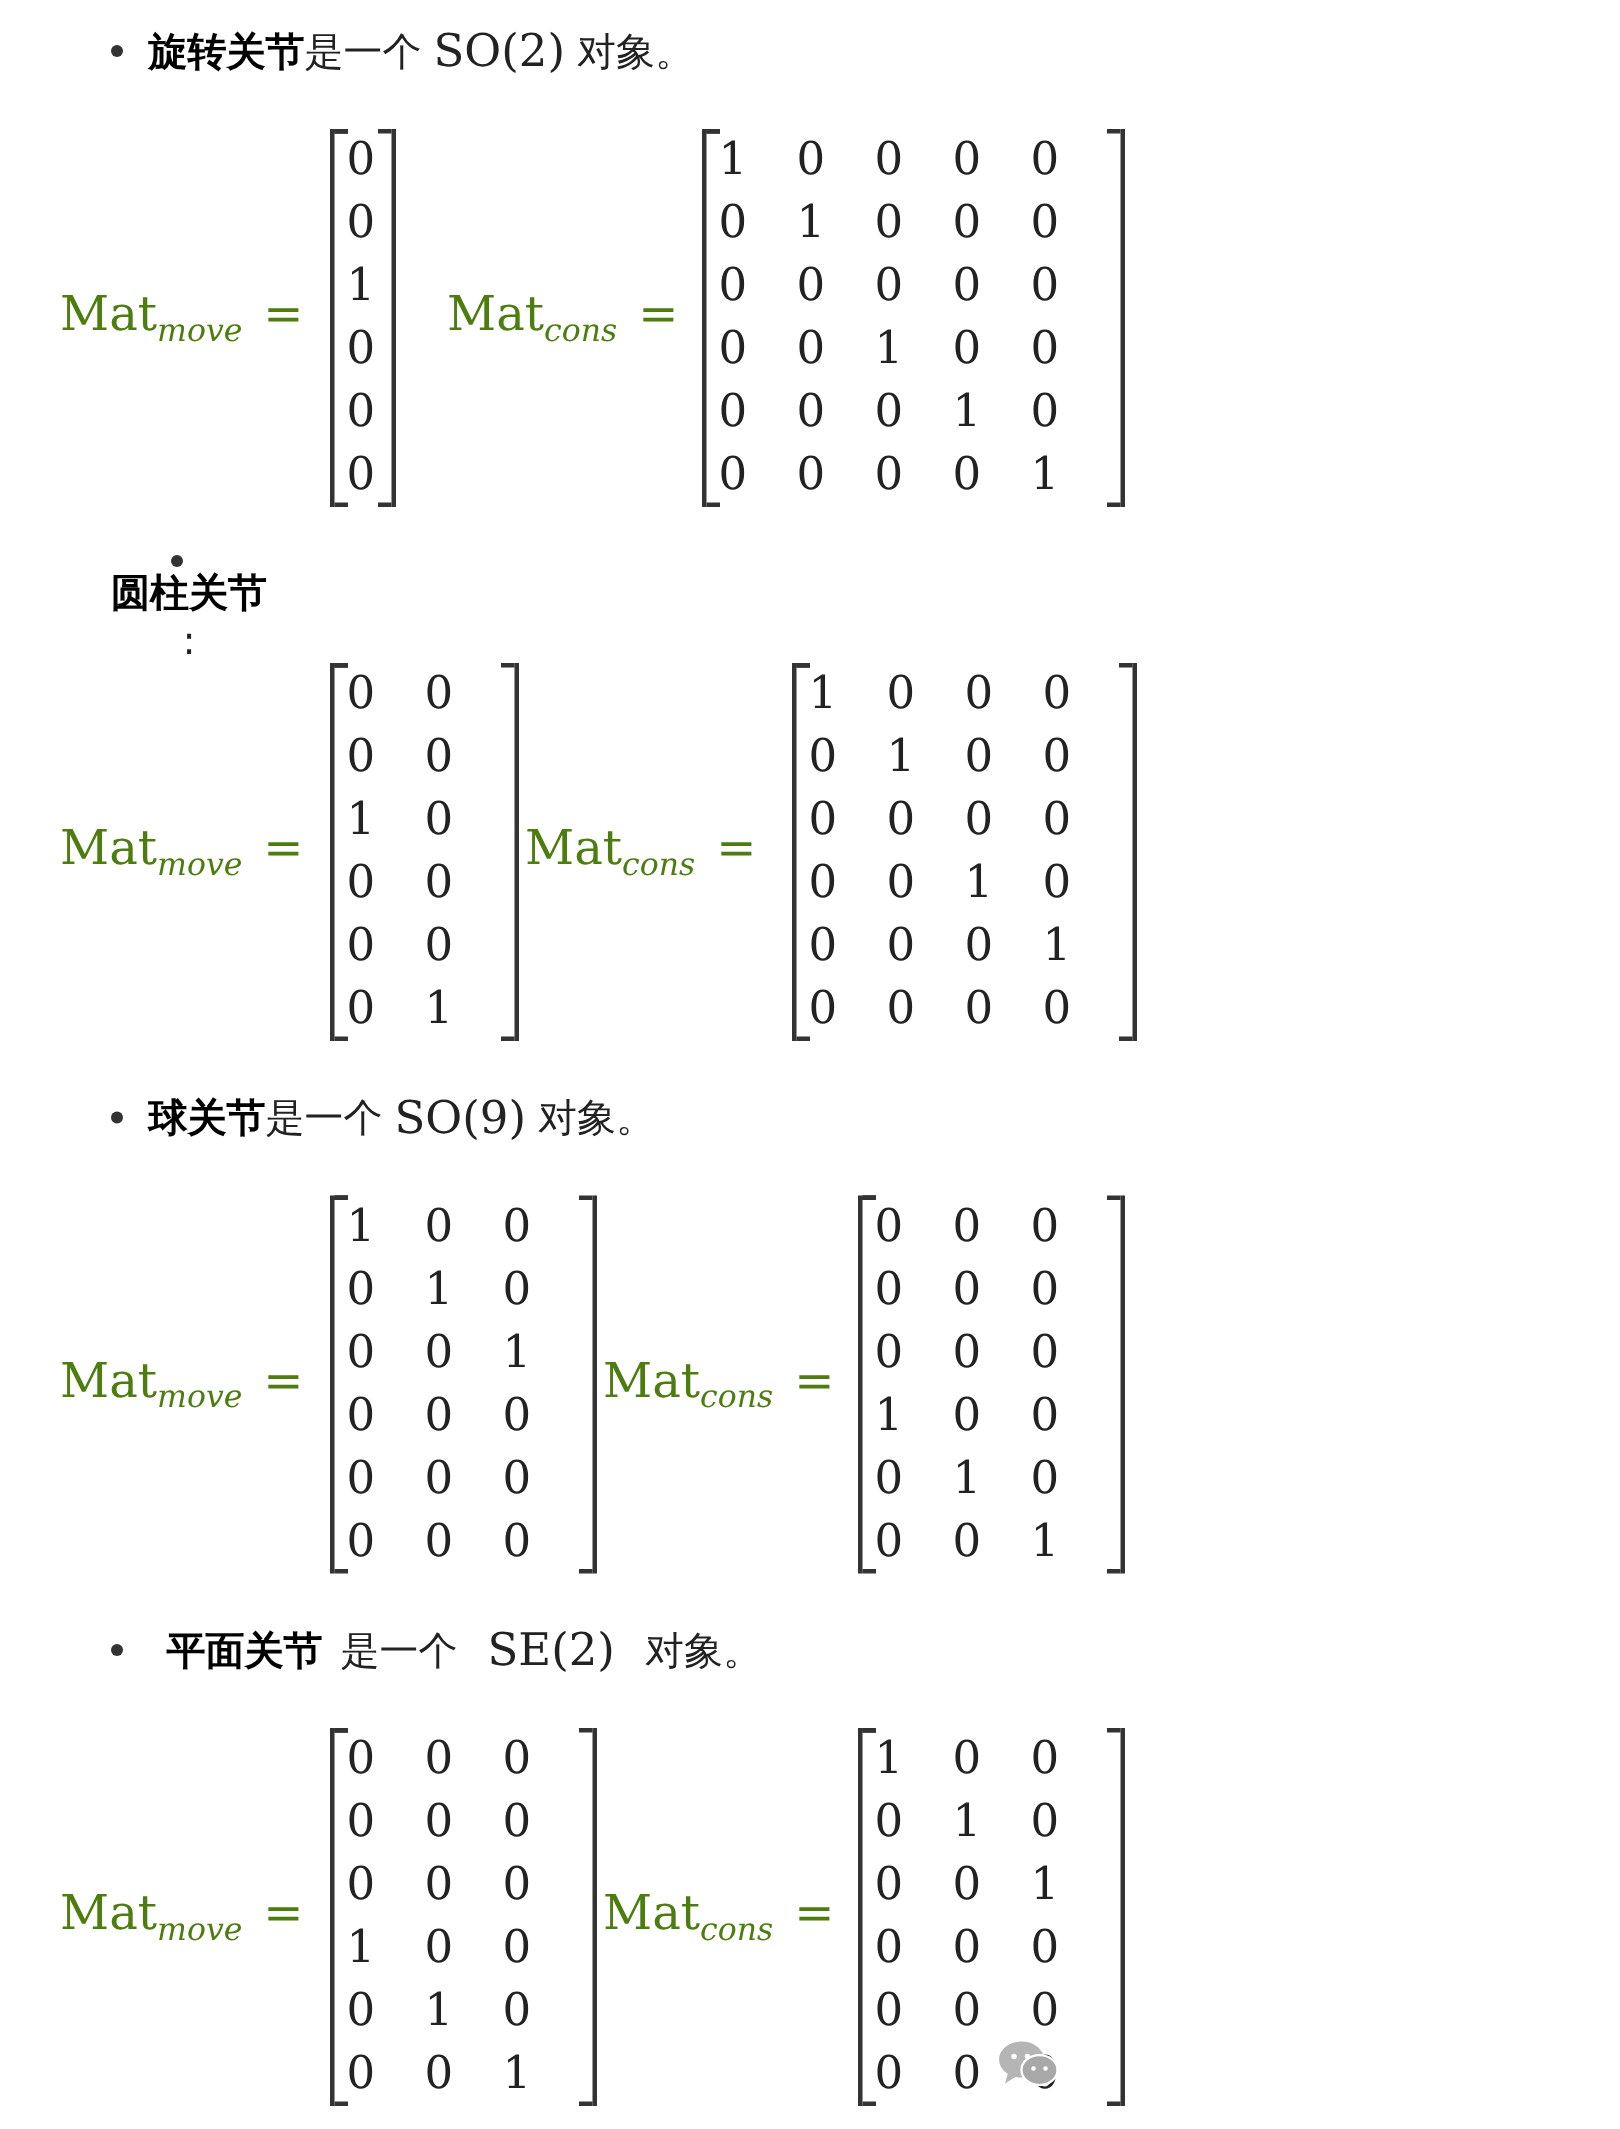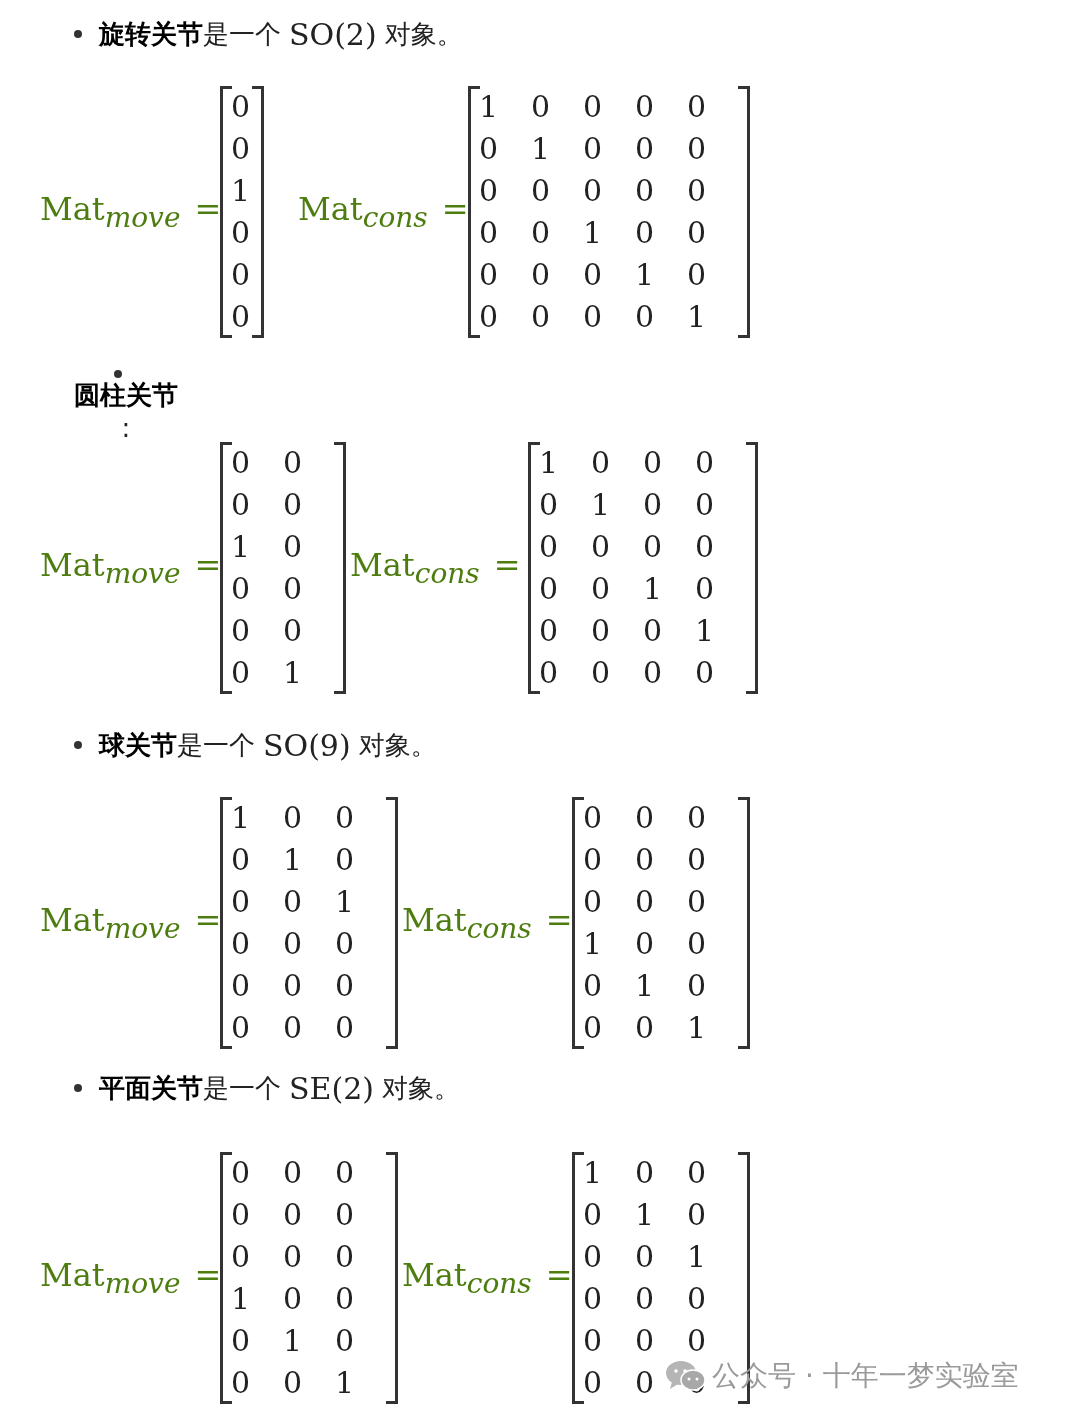--- a/index.html
+++ b/index.html
@@ -22,21 +22,21 @@
   .math-inline {
     font-family: "DejaVu Serif", "Liberation Serif", serif;
     font-size: 30px; margin: 0 8px; color: #222;
   }
   .mat-label {
     font-family: "DejaVu Serif", "Liberation Serif", serif;
     font-size: 32px; color: #4d7c0f; white-space: nowrap;
     display: flex; align-items: baseline;
   }
   .mat-label .sub {
-    font-style: italic; font-size: 28px; position: relative; top: 7px;
+    font-style: italic; font-size: 21px; position: relative; top: 7px;
   }
   .mat-label .eq { margin-left: 14px; font-size: 32px; }
   .matrix {
     position: absolute; display: grid;
     border-left: 3px solid #333; border-right: 3px solid #333;
     padding: 0 8px;
     font-family: "DejaVu Serif", "Liberation Serif", serif;
     font-size: 30px; color: #222;
   }
   .matrix::before, .matrix::after {
@@ -258,21 +258,21 @@
       <span class="cell">0</span>
       <span class="cell">1</span>
       <span class="cell" style="width: 22px;">0</span>
       <span class="cell">0</span>
       <span class="cell">0</span>
       <span class="cell" style="width: 22px;">1</span>
     </div>
 </div>
 
 <div class="section" style="top:1066px;">
-  <div class="bullet-line" style="top:2px;">
+  <div class="bullet-line" style="top:14px;gap:12px;">
     <span class="bullet-dot"></span>
     <span class="bold">平面关节</span>
     <span>是一个</span>
     <span class="math-inline">SE(2)</span>
     <span>对象。</span>
   </div>
   <div class="mat-label" style="position:absolute; left:40px; top:190px;">
     <span>Mat</span>
       <span class="sub">move</span>
       <span class="eq">=</span>
@@ -335,14 +335,13 @@
 <div class="watermark">
   <svg class="wechat-icon" viewBox="0 0 44 34">
     <ellipse cx="17" cy="14" rx="15" ry="12" fill="#b5b5b5"></ellipse>
     <path d="M8 23 L6 30 L14 25 Z" fill="#b5b5b5"></path>
     <ellipse cx="29" cy="21" rx="12" ry="10" fill="#a8a8a8" stroke="#fff" stroke-width="1.5"></ellipse>
     <circle cx="12" cy="12" r="1.8" fill="#fff"></circle>
     <circle cx="21" cy="12" r="1.8" fill="#fff"></circle>
     <circle cx="25" cy="20" r="1.5" fill="#fff"></circle>
     <circle cx="33" cy="20" r="1.5" fill="#fff"></circle>
   </svg>
-  <span>公众号 · 十年一梦实验室</span>
 </div>
 
 </body></html>

